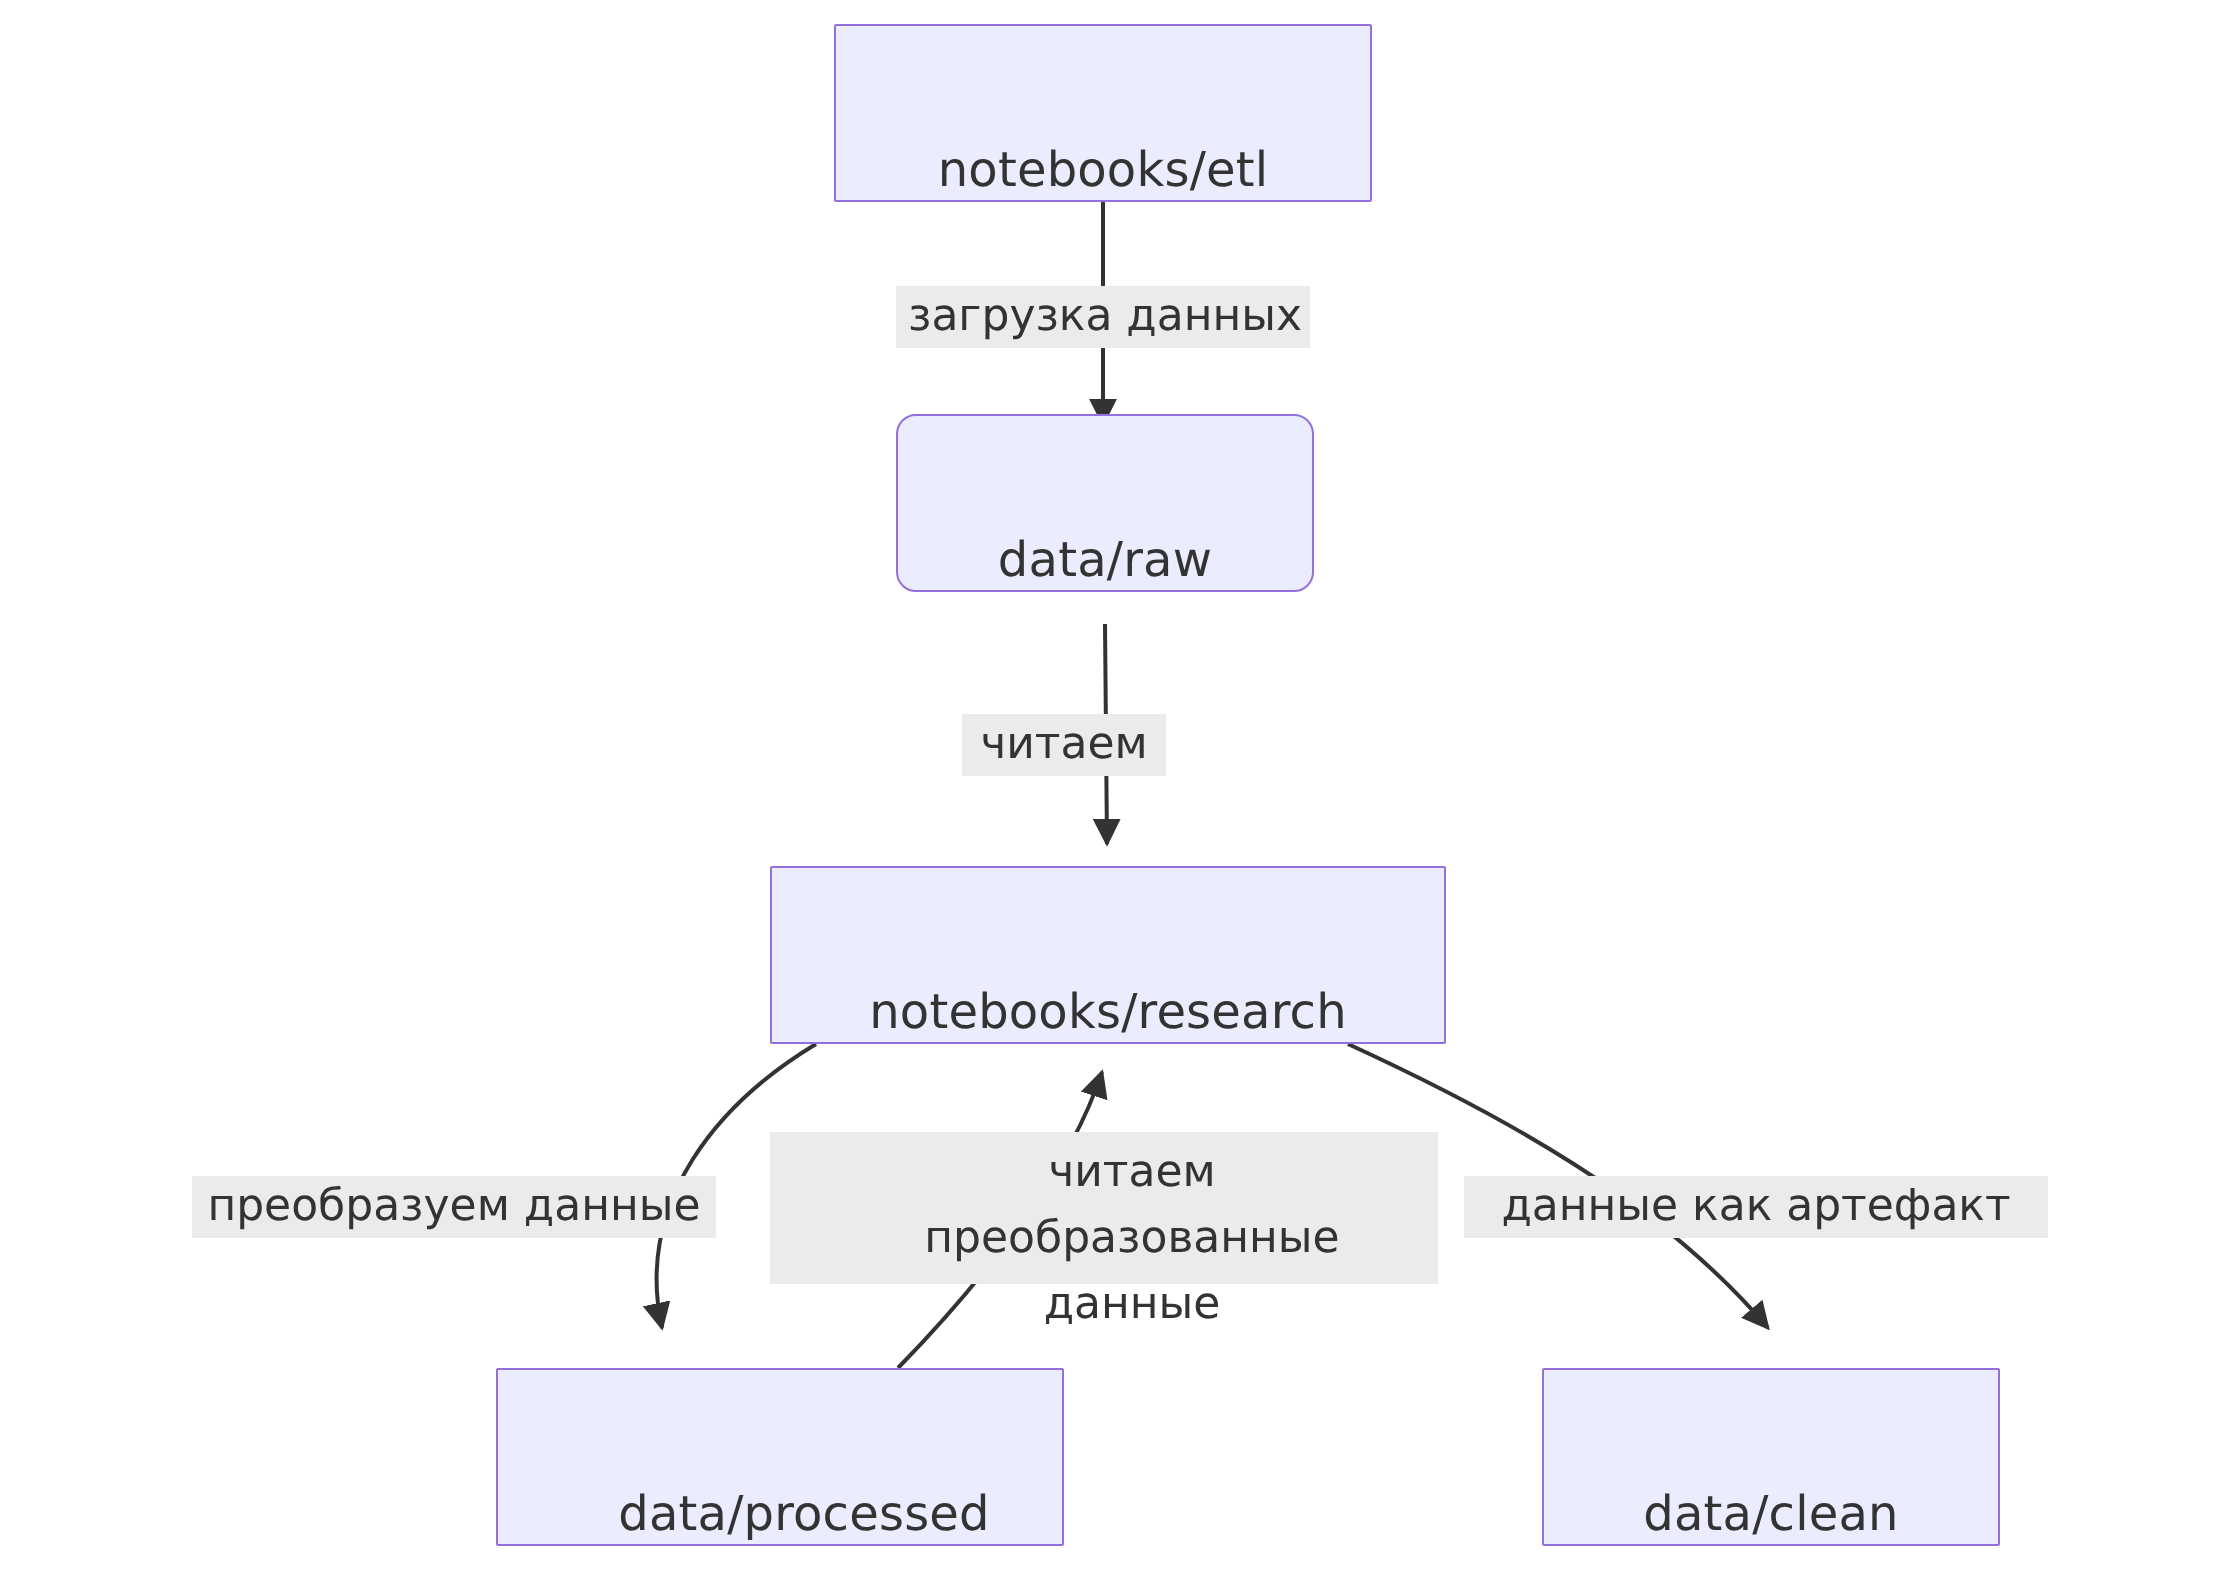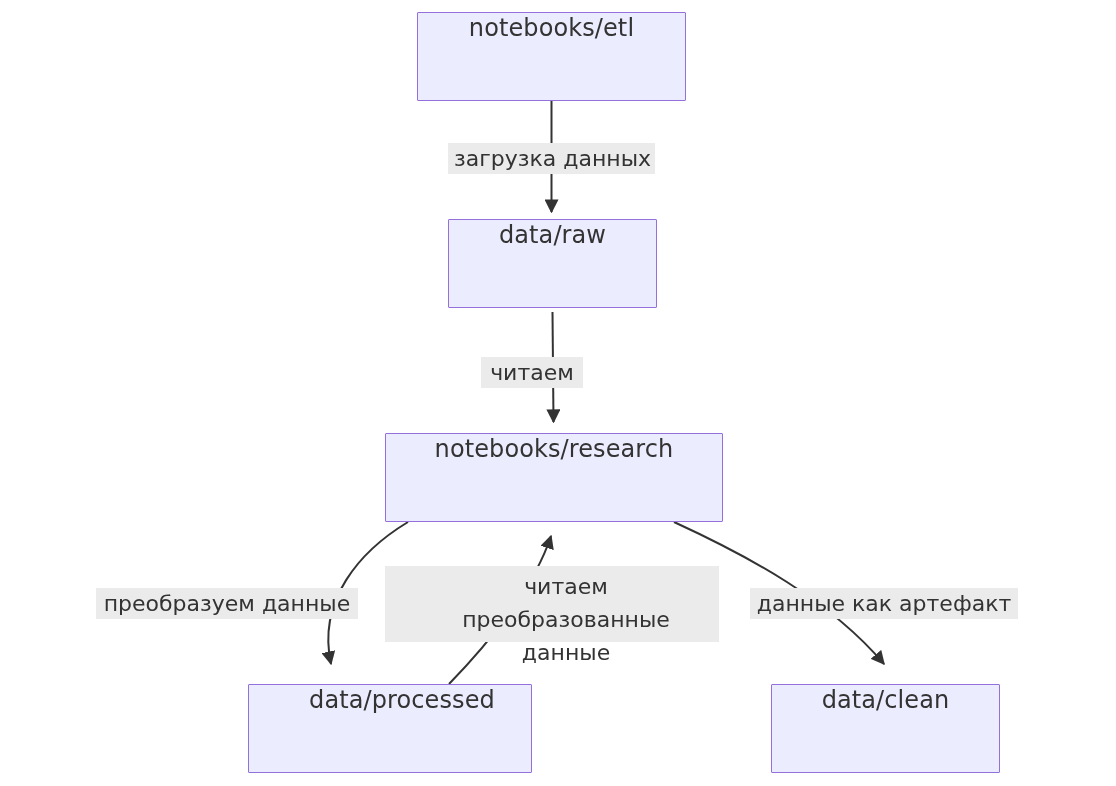--- a/index.html
+++ b/index.html
@@ -28,21 +28,21 @@
     height: 786px;
     pointer-events: none;
   }
   .node {
     position: absolute;
     box-sizing: border-box;
     background: #ececff;
     border: 1.6px solid #9370db;
     border-radius: 1px;
     display: flex;
-    align-items: flex-start;
+    align-items: flex-end;
     justify-content: center;
     z-index: 2;
   }
   .node-label {
     font-size: 24px;
     color: #333333;
     line-height: 1.25;
     letter-spacing: 0.1px;
     white-space: nowrap;
     text-align: center;
@@ -83,21 +83,21 @@
 
     <path d="M 449 684 C 492 640, 535 585, 551 536" fill="none" stroke="#333333" stroke-width="2" marker-end="url(#arrowhead)"></path>
 
     <path d="M 674 522 C 748 556, 830 600, 884 664" fill="none" stroke="#333333" stroke-width="2" marker-end="url(#arrowhead)"></path>
   </svg>
 
   <div class="node" style="left:417px; top:12px; width:269px; height:89px;">
     <span class="node-label">notebooks/etl</span>
   </div>
 
-  <div class="node" style="left:448px; top:219px; width:209px; height:89px;">
+  <div class="node" style="left:448px; top:207px; width:209px; height:89px;border-radius:10px;">
     <span class="node-label">data/raw</span>
   </div>
 
   <div class="node" style="left:385px; top:433px; width:338px; height:89px;">
     <span class="node-label">notebooks/research</span>
   </div>
 
   <div class="node" style="left:248px; top:684px; width:284px; height:89px;padding-left:24px;">
     <span class="node-label">data/processed</span>
   </div>
@@ -107,15 +107,15 @@
   </div>
 
   <div class="edge-label" style="left:448px; top:143px; width:207px; height:31px; line-height:27px;">загрузка данных</div>
 
   <div class="edge-label" style="left:481px; top:357px; width:102px; height:31px; line-height:27px;">читаем</div>
 
   <div class="edge-label" style="left:96px; top:588px; width:262px; height:31px; line-height:27px;">преобразуем данные</div>
 
   <div class="edge-label two-line" style="left:385px; top:566px; width:334px; height:76px; line-height:33px; padding-top:4px;padding-left:34px;">читаем преобразованные данные</div>
 
-  <div class="edge-label" style="left:750px; top:588px; width:268px; height:31px; line-height:27px;">данные как артефакт</div>
+  <div class="edge-label" style="left:732px; top:588px; width:292px; height:31px; line-height:27px;">данные как артефакт</div>
 
 </div>
 
 </body></html>

